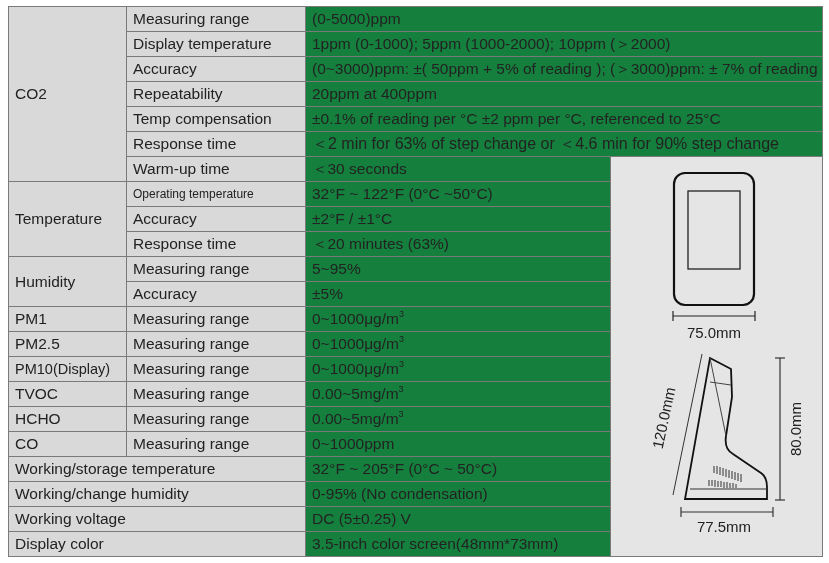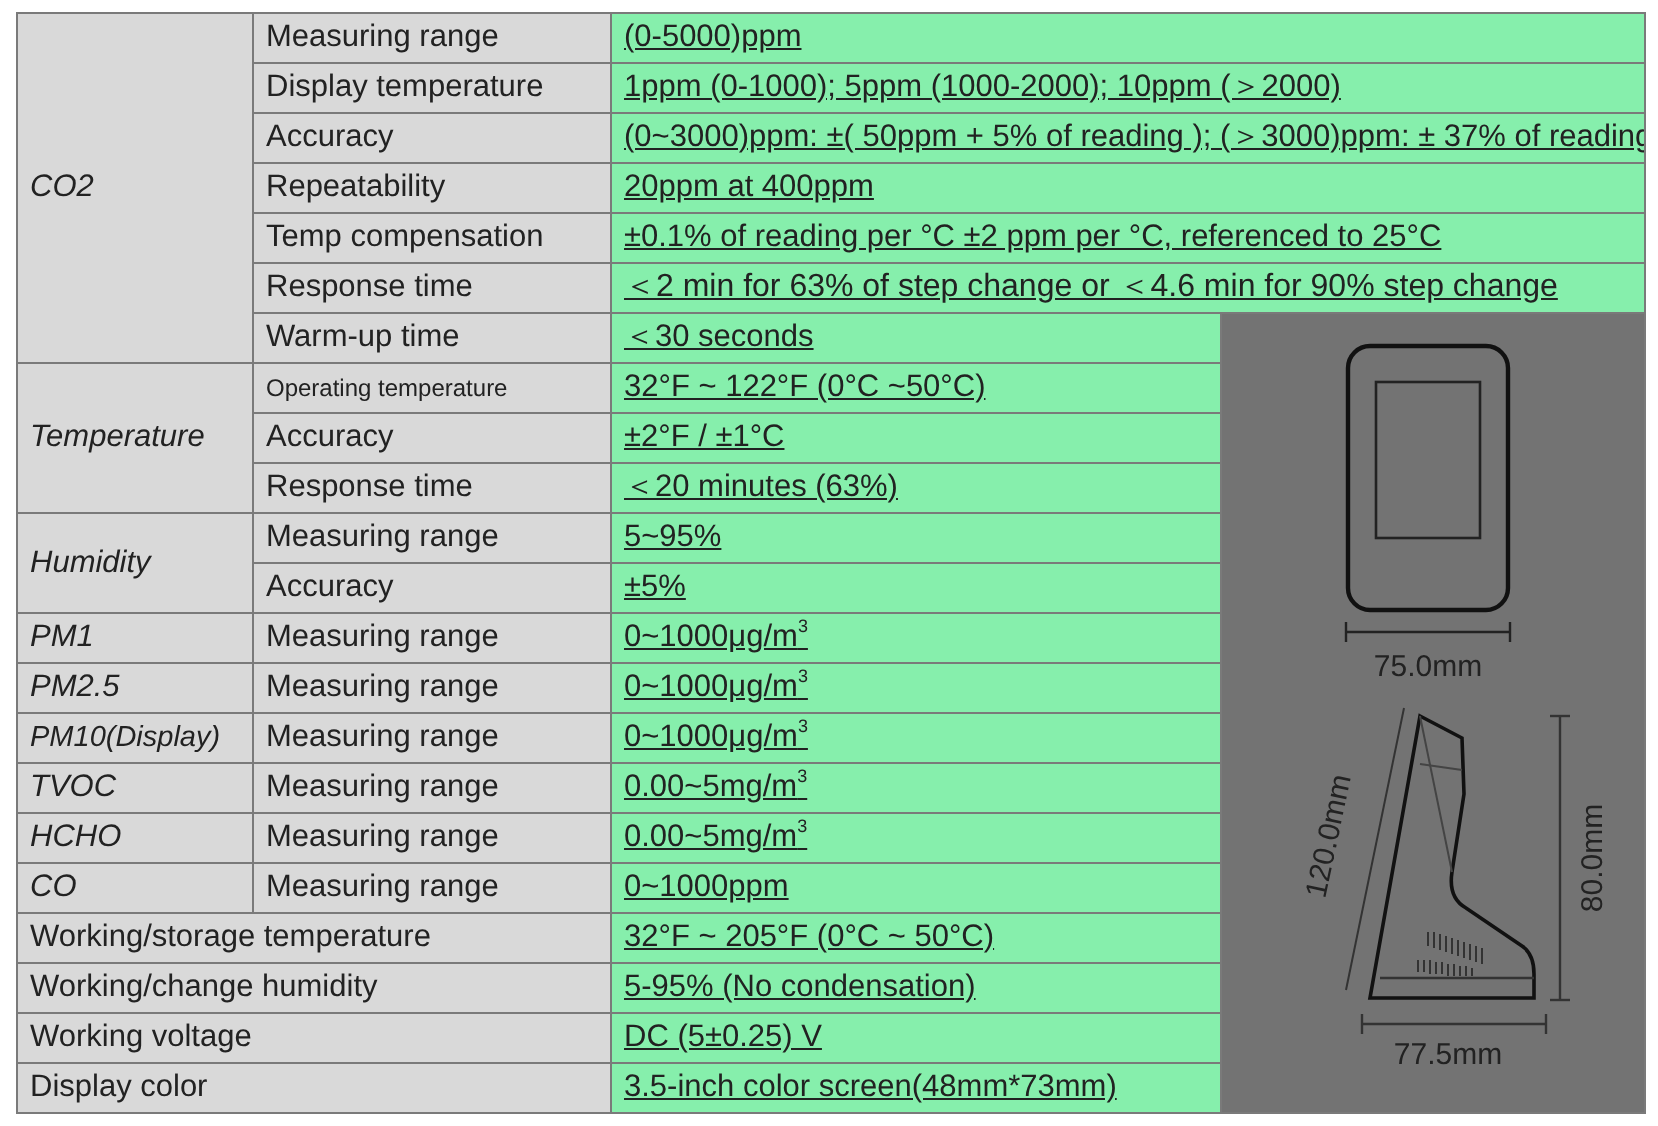--- a/index.html
+++ b/index.html
@@ -2,24 +2,24 @@
 <html><head>
 <meta charset="utf-8">
 <style>
   html, body { margin:0; padding:0; background:#ffffff; }
   body { width:829px; height:563px; position:relative; overflow:hidden;
          font-family:"Liberation Sans", "DejaVu Sans", sans-serif; color:#222; }
   table.spec { position:absolute; left:8px; top:6px; border-collapse:collapse; table-layout:fixed; width:814px; }
   table.spec td { border:1px solid #7a7a7a; padding:0 0 0 6px; height:24px; font-size:15.5px; line-height:18px;
                   white-space:nowrap; overflow:hidden; vertical-align:middle; }
   td.cat, td.param, td.merged { background:#d9d9d9; }
-  td.cat { padding-left:7px;font-style:italic; }
-  td.val { background:#86efac;text-decoration:underline; }
+  td.cat { padding-left:7px; }
+  td.val { background:#15803d; }
   td.small { font-size:12.5px; }
-  td.imgcell { background:#737373; padding:0; vertical-align:top; position:relative; }
+  td.imgcell { background:#e5e5e5; padding:0; vertical-align:top; position:relative; }
   sup { font-size:9px; line-height:0; vertical-align:7px; }
   .drawing { position:absolute; left:0; top:0; }
   .dim { font-size:15px; fill:#222; font-family:"Liberation Sans", sans-serif; }
 </style>
 </head>
 <body>
 
 <table class="spec">
   <colgroup>
     <col style="width:118px">
@@ -33,21 +33,21 @@
       <td class="cat" rowspan="7">CO2</td>
       <td class="param">Measuring range</td>
       <td class="val" colspan="2">(0-5000)ppm</td>
     </tr>
     <tr>
       <td class="param">Display temperature</td>
       <td class="val" colspan="2">1ppm (0-1000); 5ppm (1000-2000); 10ppm (＞2000)</td>
     </tr>
     <tr>
       <td class="param">Accuracy</td>
-      <td class="val small" colspan="2">(0~3000)ppm: ±( 50ppm + 5% of reading ); (＞3000)ppm: ± 37% of reading</td>
+      <td class="val small" colspan="2">(0~3000)ppm: ±( 50ppm + 5% of reading ); (＞3000)ppm: ± 7% of reading</td>
     </tr>
     <tr>
       <td class="param">Repeatability</td>
       <td class="val" colspan="2">20ppm at 400ppm</td>
     </tr>
     <tr>
       <td class="param">Temp compensation</td>
       <td class="val" colspan="2">±0.1% of reading per °C ±2 ppm per °C, referenced to 25°C</td>
     </tr>
     <tr>
@@ -173,21 +173,21 @@
       <td class="param">Measuring range</td>
       <td class="val">0~1000ppm</td>
     </tr>
 
     <tr>
       <td class="merged" colspan="2">Working/storage temperature</td>
       <td class="val">32°F ~ 205°F (0°C ~ 50°C)</td>
     </tr>
     <tr>
       <td class="merged" colspan="2">Working/change humidity</td>
-      <td class="val">5-95% (No condensation)</td>
+      <td class="val">0-95% (No condensation)</td>
     </tr>
     <tr>
       <td class="merged" colspan="2">Working voltage</td>
       <td class="val">DC (5±0.25) V</td>
     </tr>
     <tr>
       <td class="merged" colspan="2">Display color</td>
       <td class="val">3.5-inch color screen(48mm*73mm)</td>
     </tr>
   </tbody>

